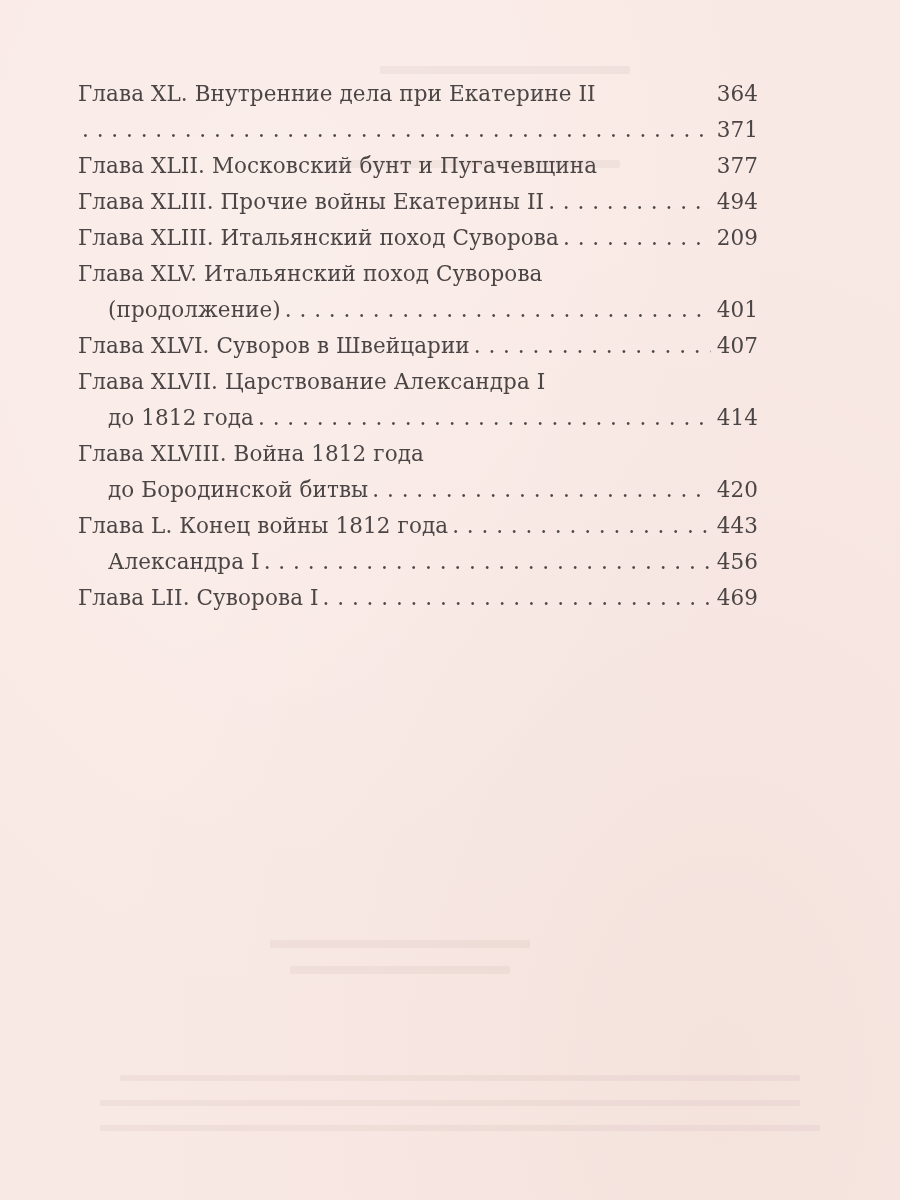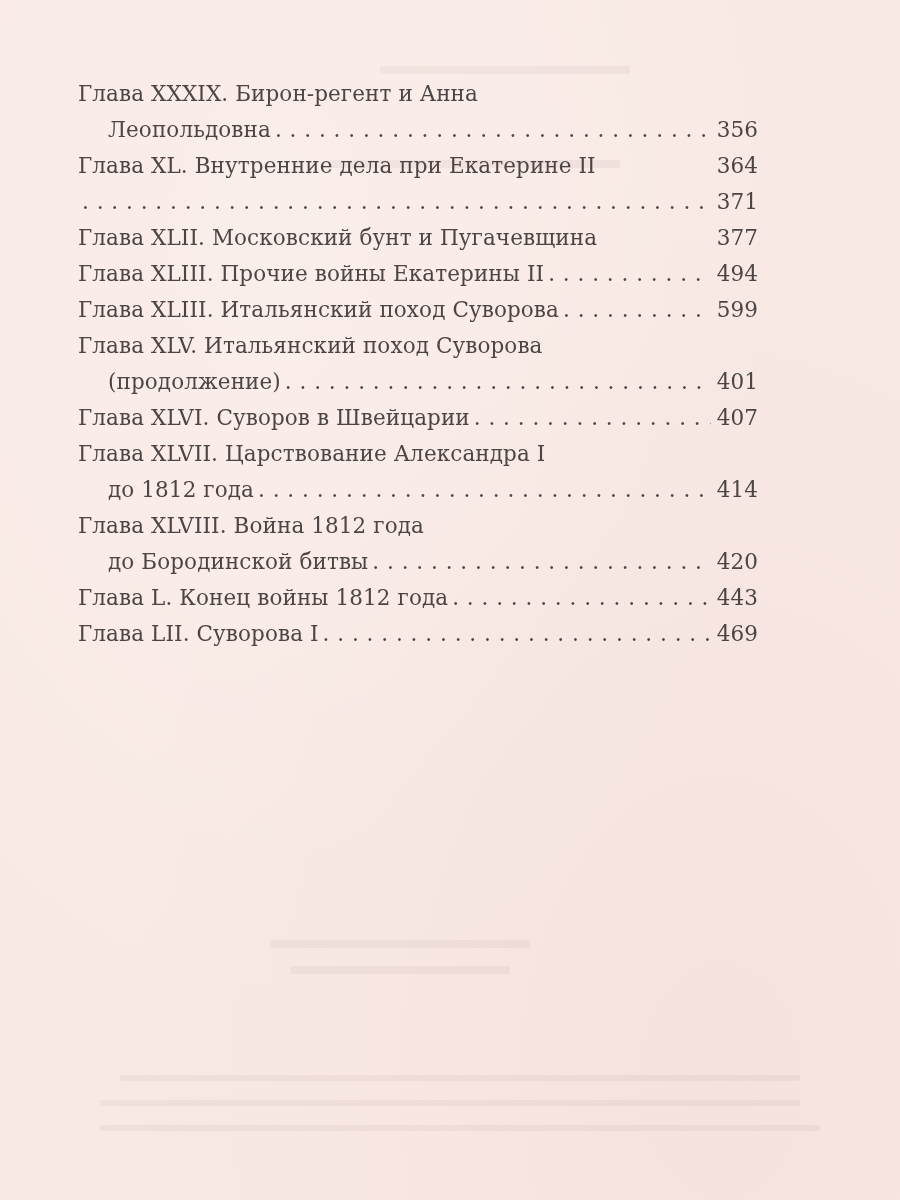--- a/index.html
+++ b/index.html
@@ -79,30 +79,20 @@
   <div class="faint" style="left:330px;top:160px;width:290px;"></div>
   <div class="faint" style="left:270px;top:940px;width:260px;"></div>
   <div class="faint" style="left:290px;top:966px;width:220px;"></div>
   <div class="faint" style="left:120px;top:1075px;width:680px;height:6px;"></div>
   <div class="faint" style="left:100px;top:1100px;width:700px;height:6px;"></div>
   <div class="faint" style="left:100px;top:1125px;width:720px;height:6px;"></div>
 
   <div class="toc" id="toc">
       <div class="entry">
         <div class="line">
-          <span class="text">Глава XXXIX. Бирон-регент и Анна</span>
-        </div>
-        <div class="line cont">
-          <span class="text">Леопольдовна</span>
-          <span class="leader"></span>
-          <span class="page-num">356</span>
-        </div>
-      </div>
-      <div class="entry">
-        <div class="line">
           <span class="text">Глава XL. Внутренние дела при Екатерине II</span>
           <span class="gap"></span>
           <span class="page-num">364</span>
         </div>
       </div>
       <div class="entry">
         <div class="line">
           <span class="leader"></span>
           <span class="page-num">371</span>
         </div>
@@ -118,21 +108,21 @@
         <div class="line">
           <span class="text">Глава XLIII. Прочие войны Екатерины II</span>
           <span class="leader"></span>
           <span class="page-num">494</span>
         </div>
       </div>
       <div class="entry">
         <div class="line">
           <span class="text">Глава XLIII. Итальянский поход Суворова</span>
           <span class="leader"></span>
-          <span class="page-num">599</span>
+          <span class="page-num">209</span>
         </div>
       </div>
       <div class="entry">
         <div class="line">
           <span class="text">Глава XLV. Итальянский поход Суворова</span>
         </div>
         <div class="line cont">
           <span class="text">(продолжение)</span>
           <span class="leader"></span>
           <span class="page-num">401</span>
@@ -166,20 +156,25 @@
         </div>
       </div>
       <div class="entry">
         <div class="line">
           <span class="text">Глава L. Конец войны 1812 года</span>
           <span class="leader"></span>
           <span class="page-num">443</span>
         </div>
       </div>
       <div class="entry">
+        <div class="line cont">
+          <span class="text">Александра I</span>
+          <span class="leader"></span>
+          <span class="page-num">456</span>
+        </div>
       </div>
       <div class="entry">
         <div class="line">
           <span class="text">Глава LII. Суворова I</span>
           <span class="leader"></span>
           <span class="page-num">469</span>
         </div>
       </div>
     </div>
 </div>

